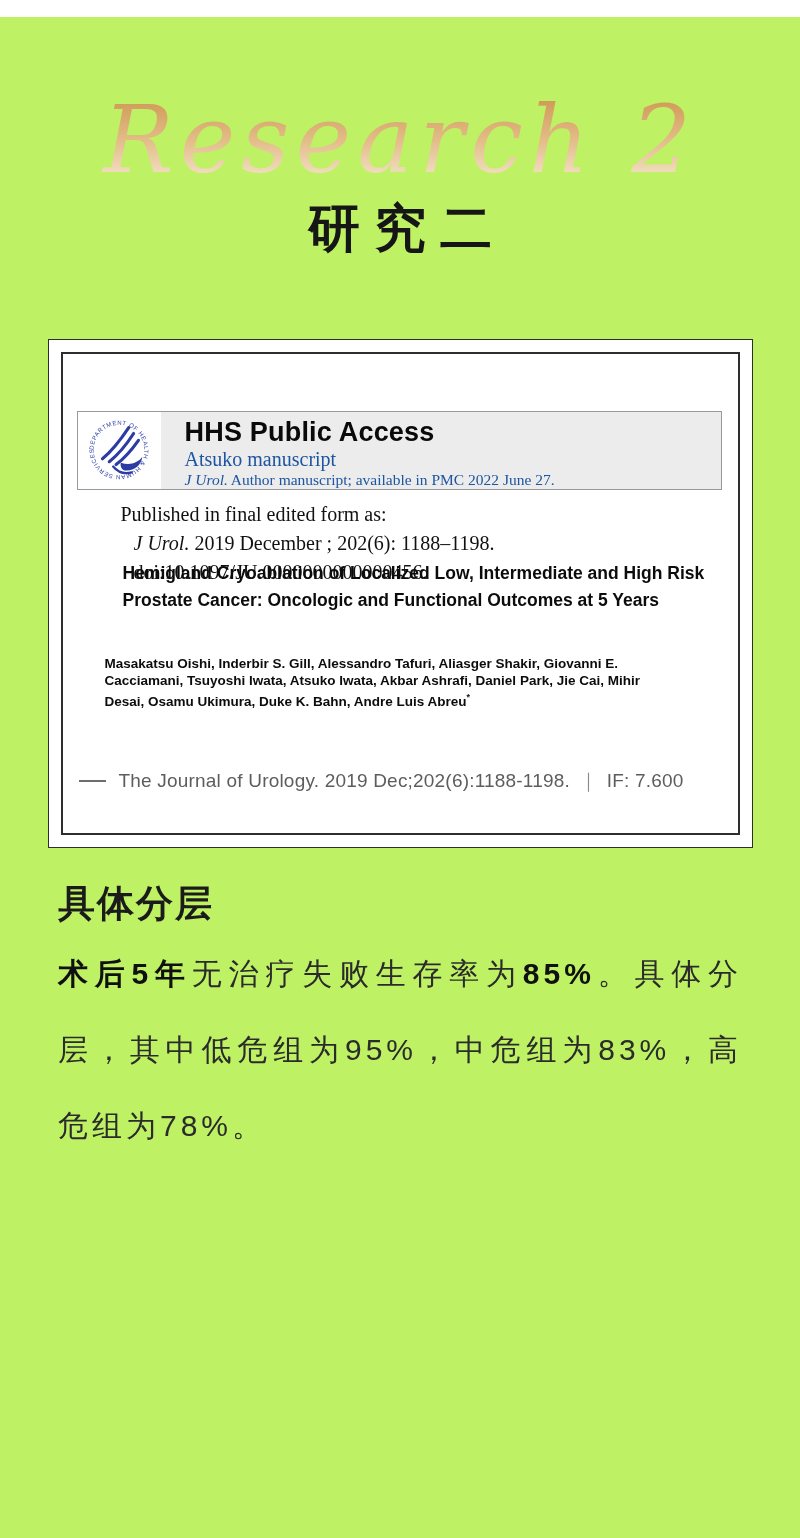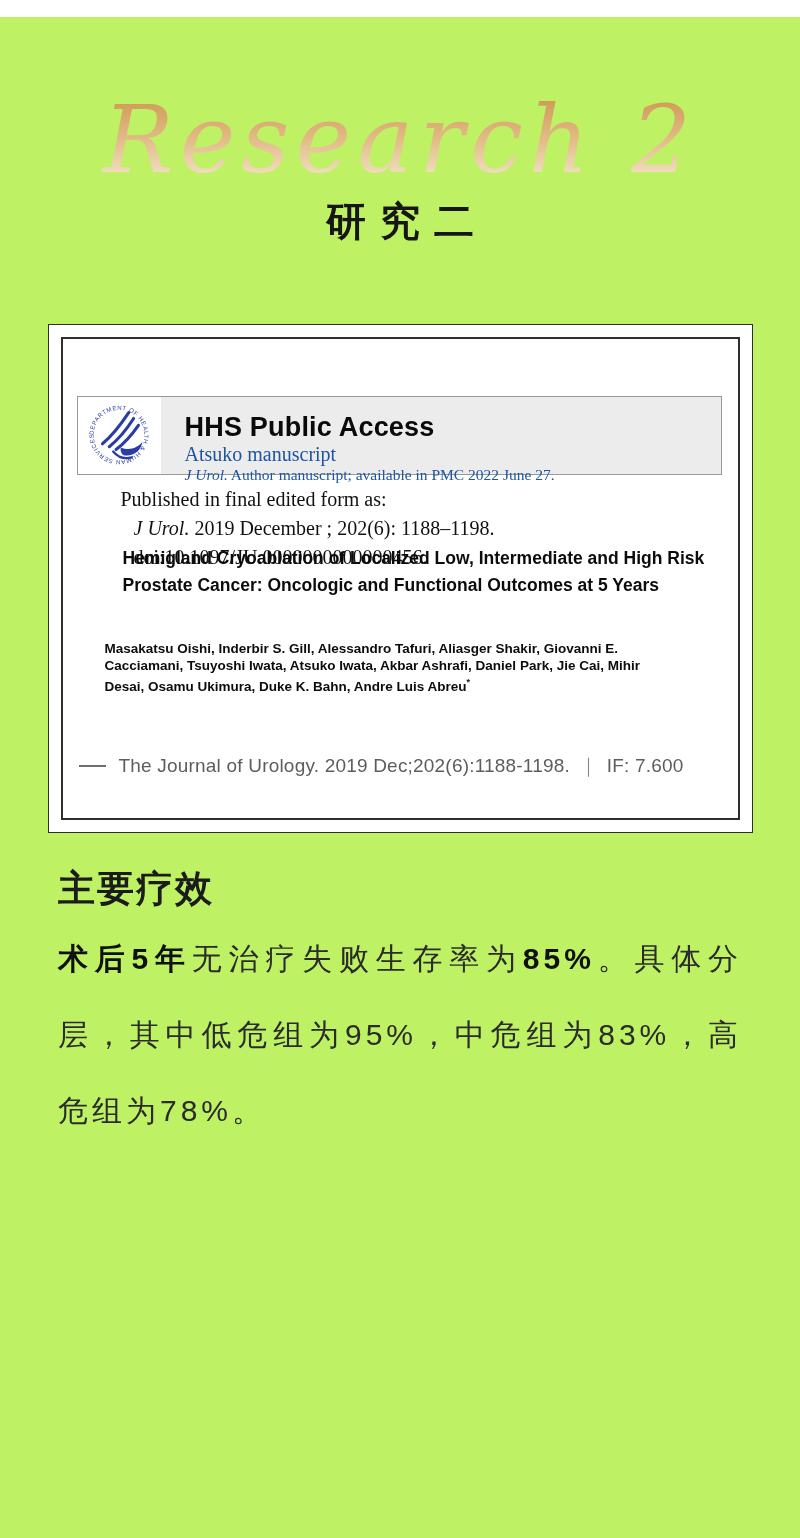--- a/index.html
+++ b/index.html
@@ -27,21 +27,21 @@
     background: linear-gradient(180deg, #cc934e 0%, #e2bb85 48%, #f7ecd8 100%);
     -webkit-background-clip: text;
     background-clip: text;
     color: transparent;
   }
   .cn-title {
     margin-top: 4px;
     text-align: center;
     font-family: "Liberation Serif", "DejaVu Serif", serif;
     font-weight: 700;
-    font-size: 40px;
+    font-size: 52px;
     letter-spacing: 14px;
     text-indent: 14px;
     color: #161616;
   }
 
   
   .paper-card {
     position: relative;
     width: 705px;
     height: 509px;
@@ -67,21 +67,21 @@
     display: flex;
   }
   .logo-cell {
     width: 83px;
     background: #ffffff;
     display: flex;
     align-items: center;
     justify-content: center;
     flex: 0 0 auto;
   }
-  .banner-text { padding: 15px 0 0 24px; }
+  .banner-text { padding: 5px 0 0 24px; }
   .hhs-title {
     font-size: 27px;
     font-weight: 700;
     color: #0a0a0a;
     line-height: 1.15;
     letter-spacing: 0.2px;
   }
   .hhs-sub {
     font-family: "Liberation Serif", serif;
     color: #1d55a0;
@@ -224,17 +224,17 @@
 
       <div class="citation">
         <span class="cit-dash"></span><span>The Journal of Urology. 2019 Dec;202(6):1188-1198.</span><span class="cit-sep">｜</span><span>IF: 7.600</span>
       </div>
 
     </div>
   </figure>
 
 
   <section class="cn-section sec-efficacy">
-    <h2 class="cn-heading">主要疗效</h2>
+    <h2 class="cn-heading">具体分层</h2>
     <p class="cn-body"><span class="b">术后5年</span><span class="r">无治疗失败生存率为</span><span class="b">85%</span><span class="r">。具体分层，其中低危组为95%，中危组为83%，高危组为78%。</span></p>
   </section>
 
 </div>
 
 </body></html>

